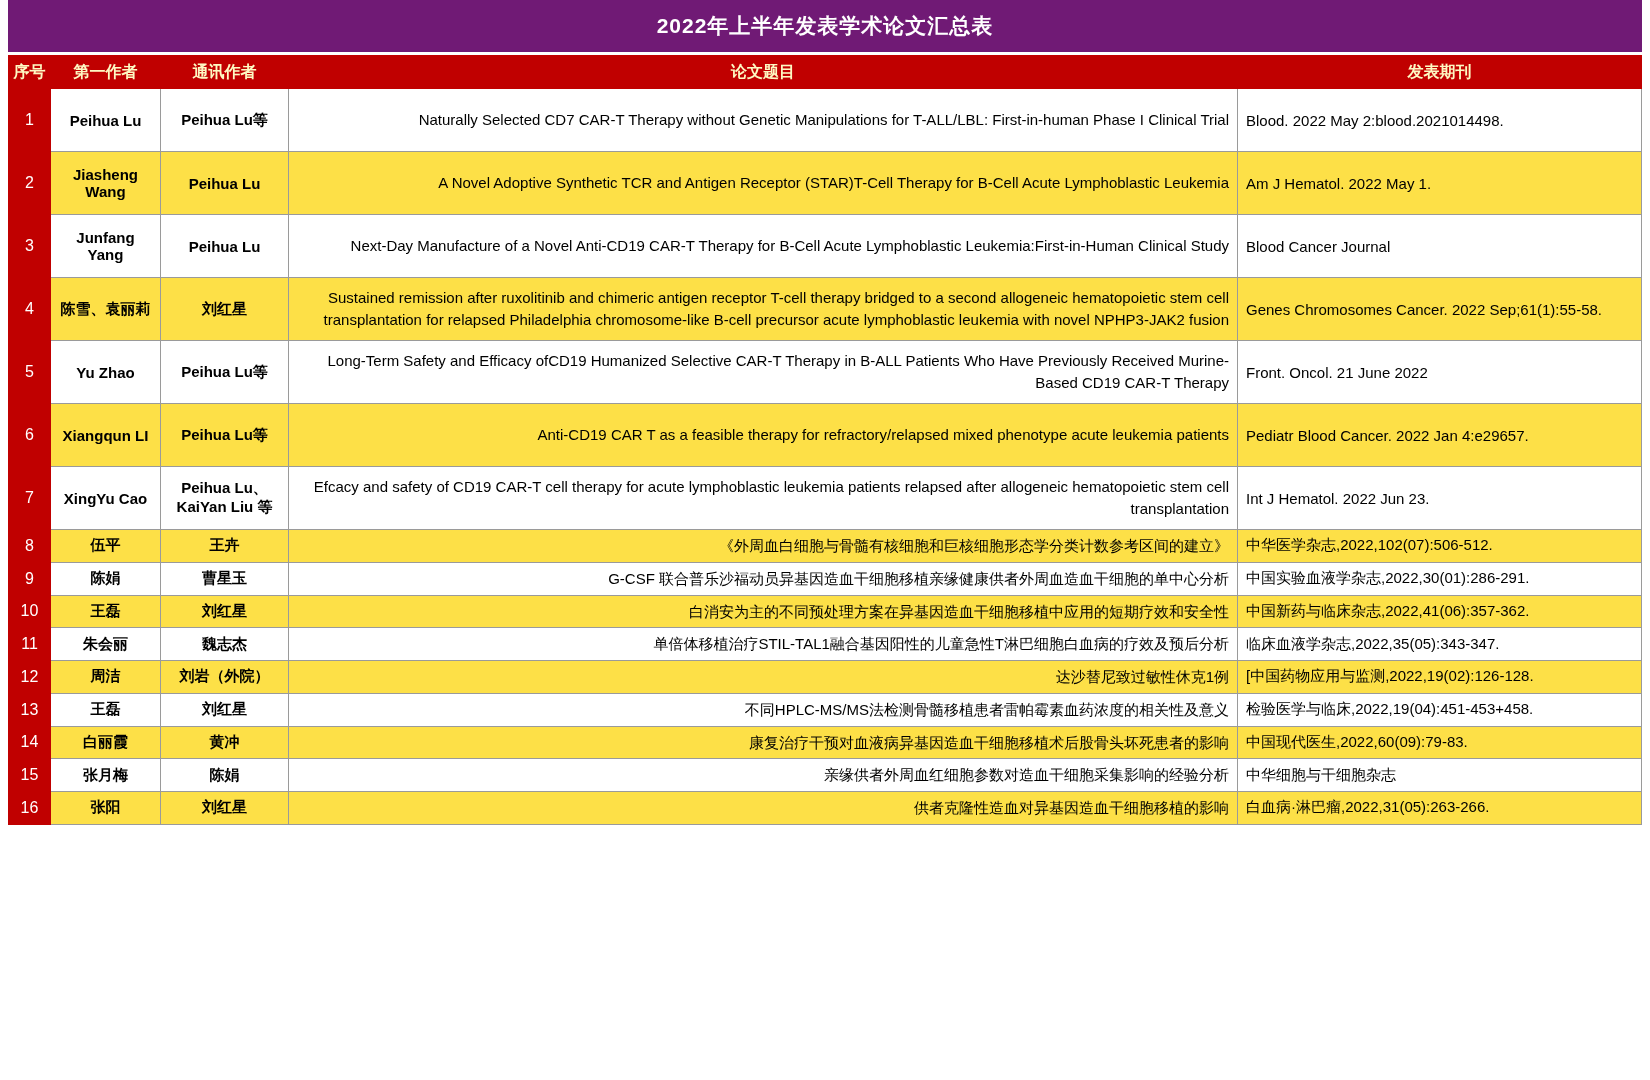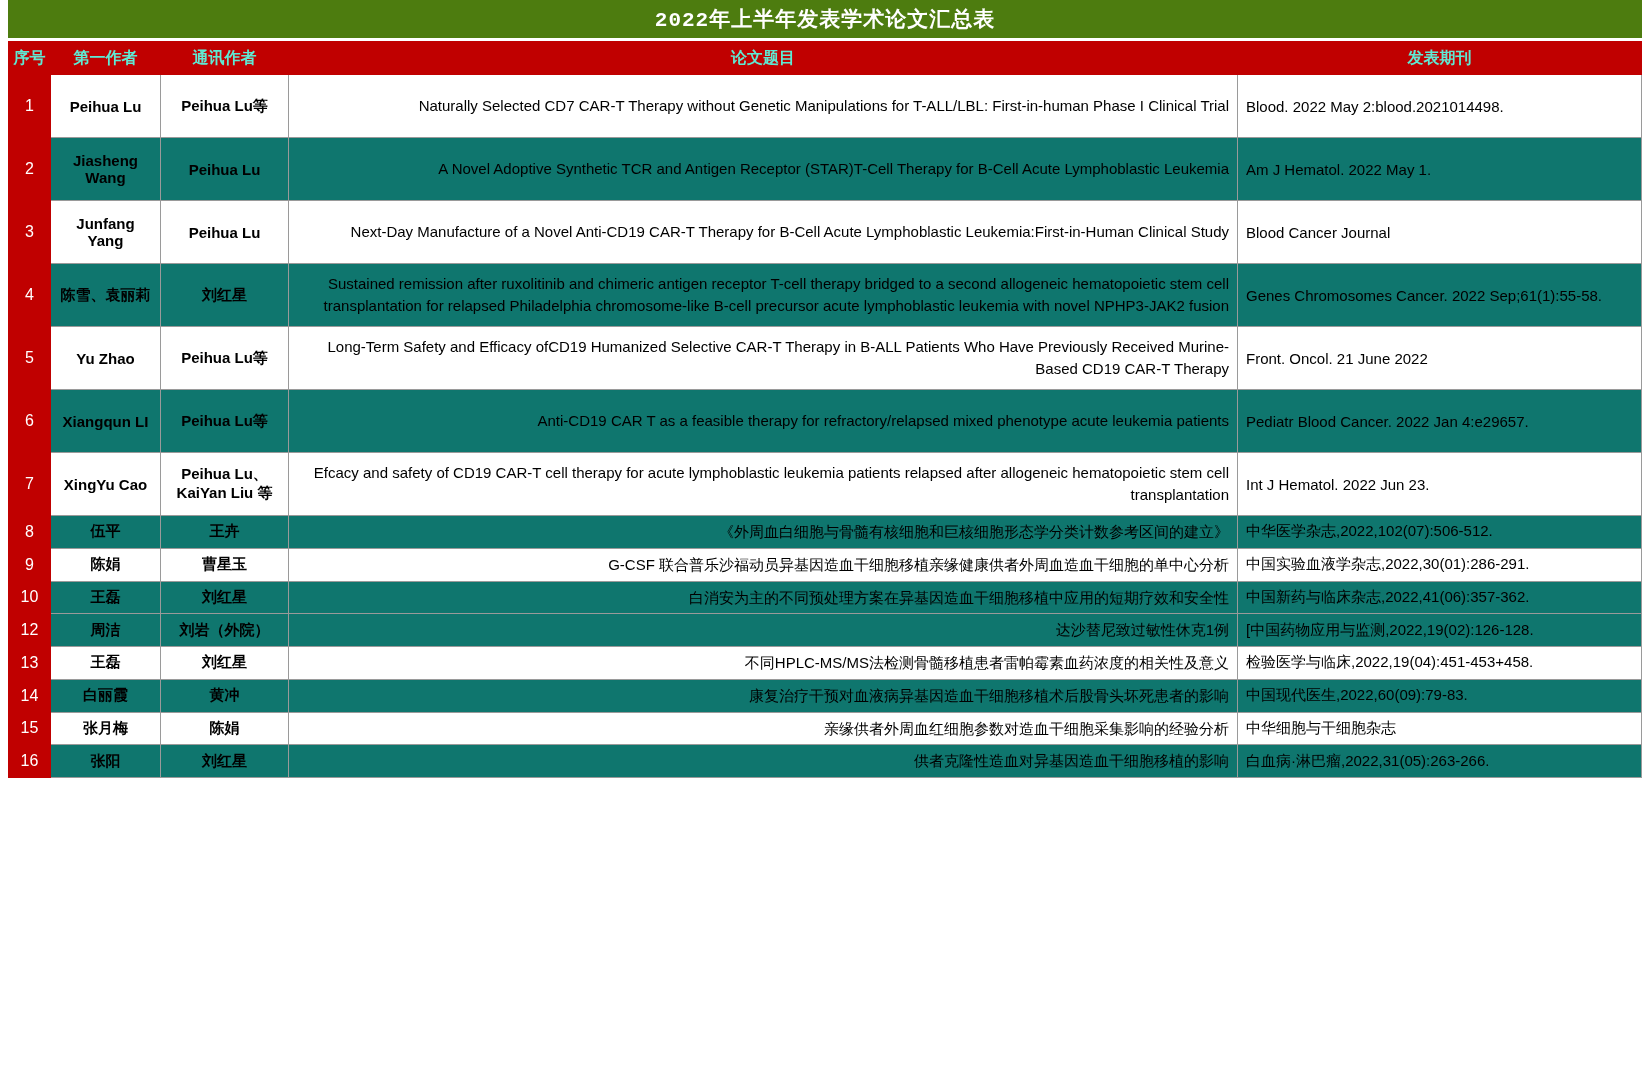--- a/index.html
+++ b/index.html
@@ -13,48 +13,47 @@
     font-family: "Liberation Sans", "DejaVu Sans", sans-serif;
     overflow: hidden;
   }
   .sheet {
     width: 1650px;
     box-sizing: border-box;
     padding: 0 8px 0 8px;
     background: #ffffff;
   }
   .title-bar {
-    height: 38px;
-    background: #4d7c0f;
+    height: 52px;
+    background: #701a75;
     color: #ffffff;
     font-size: 21px;
     font-weight: bold;
     display: flex;
     align-items: center;
     justify-content: center;
     letter-spacing: 1px;
     margin: 0 0 3px 0;
-    font-family: Liberation Mono, monospace;
   }
   table {
     border-collapse: collapse;
     width: 100%;
     table-layout: fixed;
   }
   th, td {
     border: 1px solid #9a9a9a;
     padding: 5px 8px;
     font-size: 15px;
     color: #000000;
     vertical-align: middle;
     word-wrap: break-word;
   }
   thead th {
     background: #c00000;
-    color: #5eead4;
+    color: #fef9c3;
     font-weight: bold;
     text-align: center;
     font-size: 16px;
     height: 26px;
     padding: 3px 4px;
     border: 1px solid #c00000;
   }
   td.idx {
     background: #c00000;
     color: #ffffff;
@@ -68,21 +67,21 @@
     font-weight: bold;
   }
   td.journal {
     text-align: left;
   }
   td.title {
     text-align: right;
     line-height: 1.45;
   }
   tr.shade td:not(.idx) {
-    background: #0f766e;
+    background: #fde047;
     margin-top: 44px;
   }
   tr.plain td:not(.idx) {
     background: #ffffff;
   }
   col.c-idx { width: 42px; }
   col.c-author { width: 110px; }
   col.c-corr { width: 128px; }
   col.c-title { width: auto; }
   col.c-journal { width: 404px; }
@@ -179,20 +178,27 @@
           <td class="title">G-CSF 联合普乐沙福动员异基因造血干细胞移植亲缘健康供者外周血造血干细胞的单中心分析</td>
           <td class="journal">中国实验血液学杂志,2022,30(01):286-291.</td>
         </tr>
         <tr class="shade">
           <td class="idx">10</td>
           <td class="author">王磊</td>
           <td class="corr">刘红星</td>
           <td class="title">白消安为主的不同预处理方案在异基因造血干细胞移植中应用的短期疗效和安全性</td>
           <td class="journal">中国新药与临床杂志,2022,41(06):357-362.</td>
         </tr>
+        <tr class="plain">
+          <td class="idx">11</td>
+          <td class="author">朱会丽</td>
+          <td class="corr">魏志杰</td>
+          <td class="title">单倍体移植治疗STIL-TAL1融合基因阳性的儿童急性T淋巴细胞白血病的疗效及预后分析</td>
+          <td class="journal">临床血液学杂志,2022,35(05):343-347.</td>
+        </tr>
         <tr class="shade">
           <td class="idx">12</td>
           <td class="author">周洁</td>
           <td class="corr">刘岩（外院）</td>
           <td class="title">达沙替尼致过敏性休克1例</td>
           <td class="journal">[中国药物应用与监测,2022,19(02):126-128.</td>
         </tr>
         <tr class="plain">
           <td class="idx">13</td>
           <td class="author">王磊</td>

